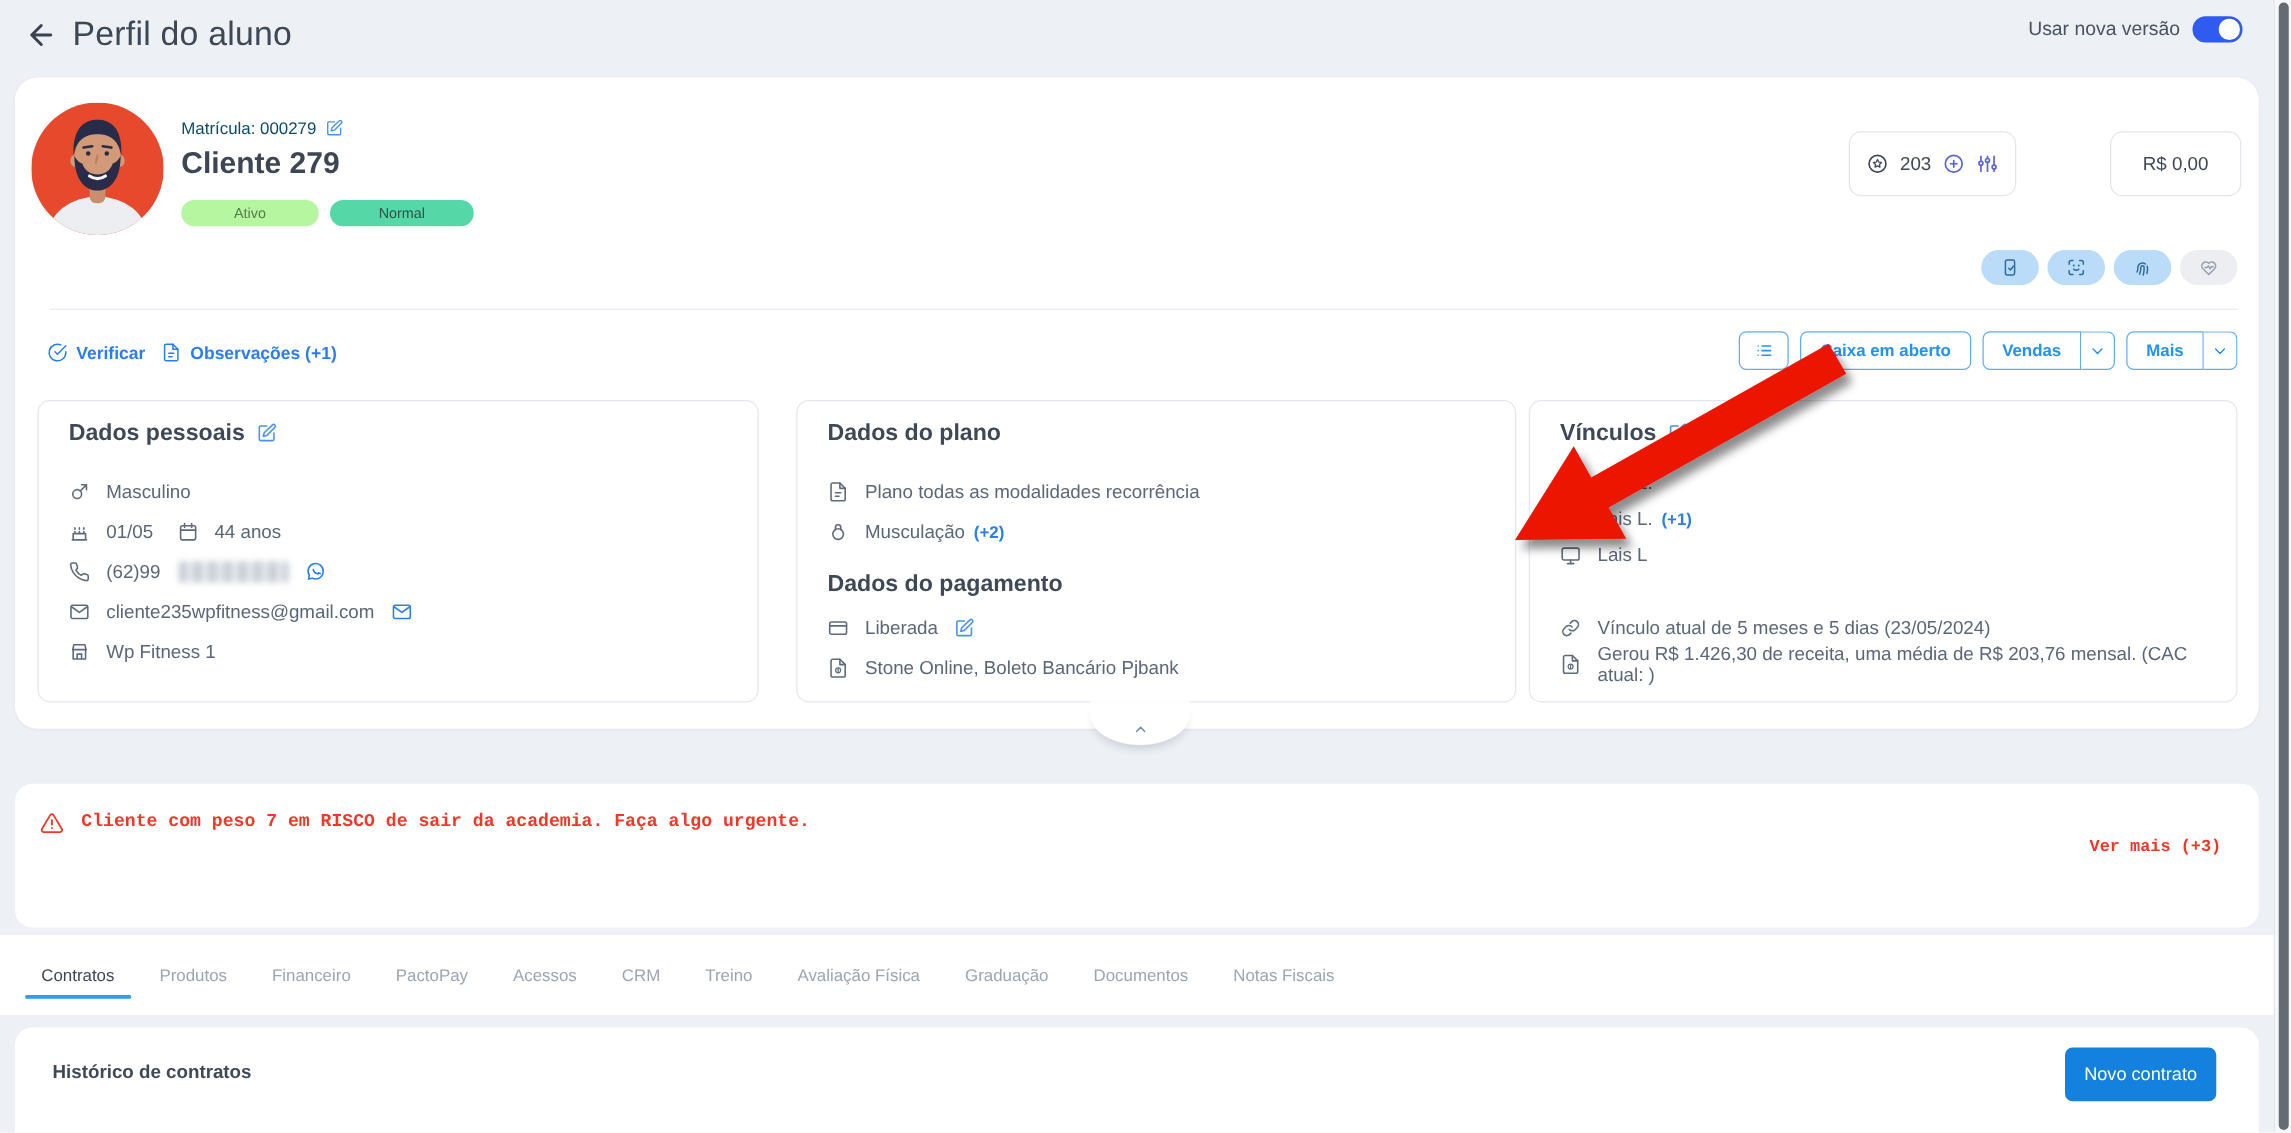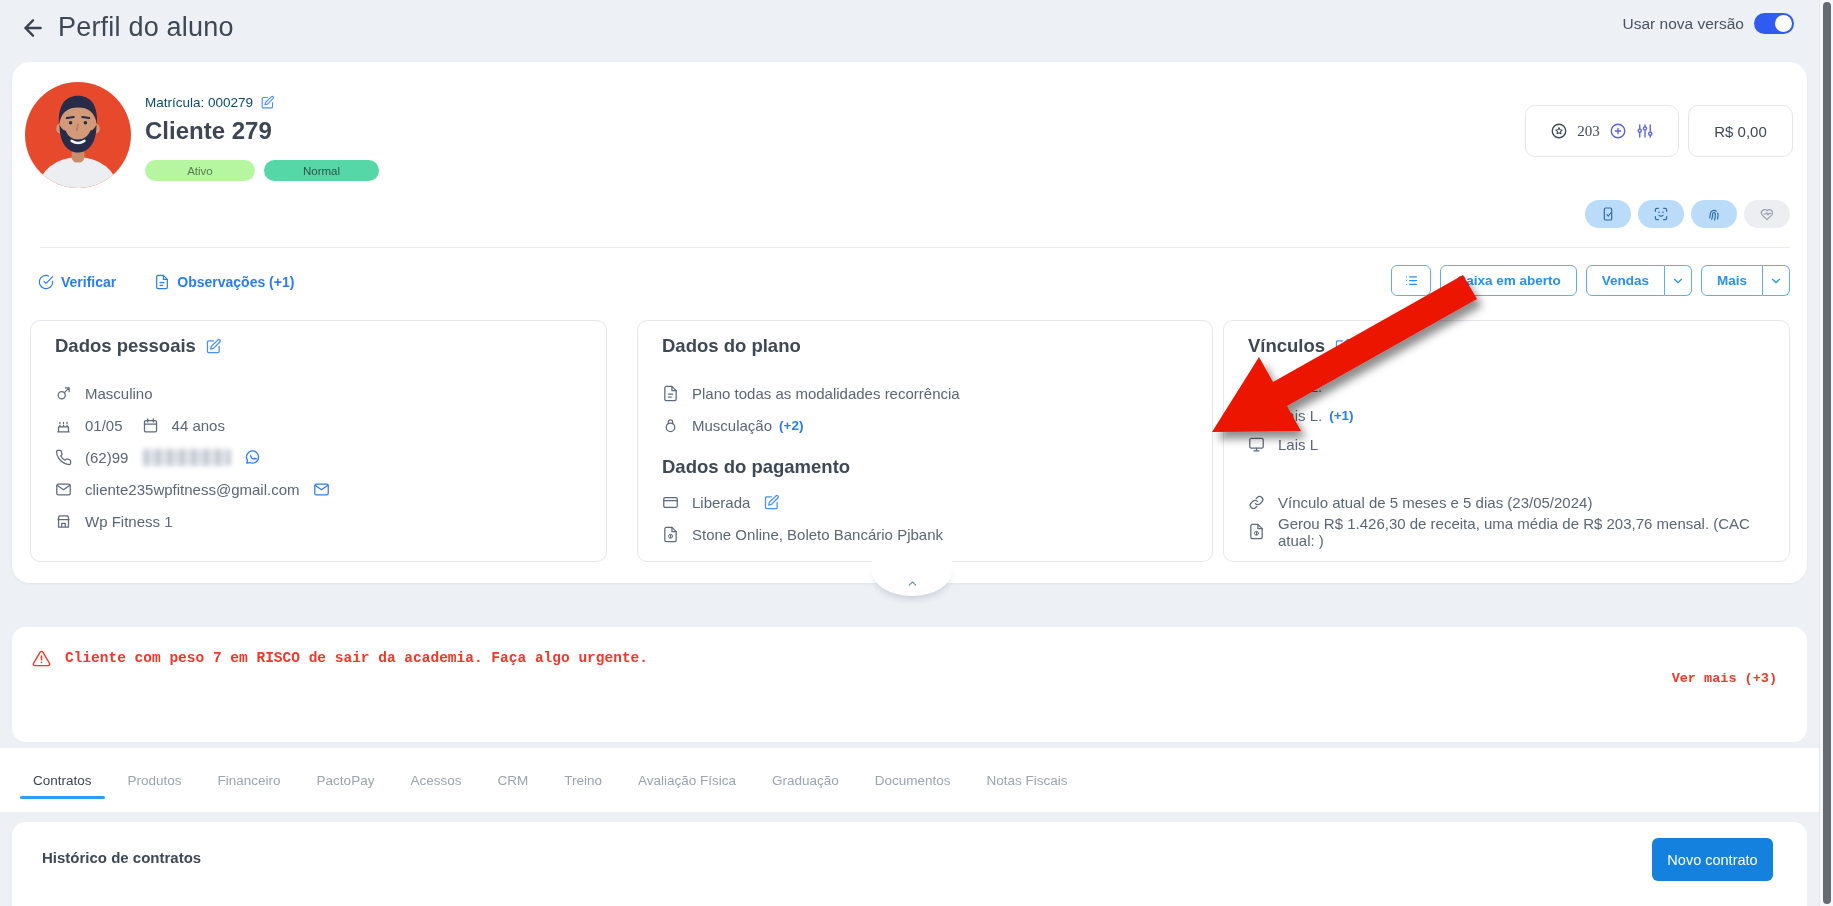--- a/index.html
+++ b/index.html
@@ -19,31 +19,31 @@
   .avatar{position:absolute;left:13px;top:20px;width:106px;height:106px;}
   .pinfo{position:absolute;left:133px;top:33px;}
   .matricula{display:flex;align-items:center;gap:7px;font-size:13.5px;color:#0c4a6e;}
   .matricula .ic{width:15px;height:15px;color:#4a90f5;cursor:pointer;}
   .pname{margin-top:7px;font-size:24px;font-weight:600;color:#3d4654;}
   .badges{margin-top:15px;display:flex;gap:9px;}
   .badge{height:21px;border-radius:10.5px;display:flex;align-items:center;justify-content:center;font-size:11.5px;}
   .badge.green{width:110px;background:#b7f6a0;color:#557f4b;}
   .badge.teal{width:115px;background:#55d7a8;color:#2f5449;}
   .box{position:absolute;top:43px;height:52px;border:1px solid #e3e7ec;border-radius:10px;display:flex;align-items:center;justify-content:center;background:#fff;font-size:15px;color:#3f4956;cursor:pointer;box-sizing:border-box;}
-  .box.credits{left:1513px;width:154px;gap:9px;font-family:Liberation Serif, serif;}
+  .box.credits{left:1467px;width:134px;gap:9px;}
   .box.balance{left:1676px;width:105px;}
   .box .ic{width:18px;height:18px;}
   .ic.indigo{color:#5a5fe0;}
   .pill-row{position:absolute;top:138px;left:1573px;display:flex;gap:7px;}
   .pill{width:46px;height:28px;border-radius:14px;border:none;display:flex;align-items:center;justify-content:center;cursor:pointer;padding:0;}
   .pill.blue{background:#badcf8;color:#2c6ba3;}
   .pill.gray{background:#eceef2;color:#97a1ad;}
   .pill .ic{width:16px;height:16px;}
   .divider{position:absolute;top:185px;left:28px;right:17px;height:1px;background:#e9edf1;}
-  .quick-left{position:absolute;top:204px;left:26px;display:flex;gap:38px;height:31px;align-items:center;}
+  .quick-left{position:absolute;top:204px;left:26px;display:flex;gap:13px;height:31px;align-items:center;}
   .qlink{display:flex;align-items:center;gap:7px;color:#2a7df0;font-size:14px;font-weight:700;cursor:pointer;text-decoration:none;}
   .qlink .ic{width:16px;height:16px;}
   .quick-right{position:absolute;top:203px;right:17px;display:flex;gap:9px;height:31px;}
   .obtn{height:31px;border:1px solid #5fadf5;border-radius:6px;background:#fff;color:#2492f0;font-size:13.5px;font-weight:700;display:flex;align-items:center;justify-content:center;padding:0 15px;cursor:pointer;font-family:inherit;box-sizing:border-box;}
   .obtn.icon-only{width:40px;padding:0;}
   .obtn .ic{width:15px;height:15px;}
   .split{display:flex;}
   .split .main{border-radius:6px 0 0 6px;}
   .split .caret{border-radius:0 6px 6px 0;width:27px;padding:0;border-left:none;}
   .split .caret .ic{width:14px;height:14px;}

